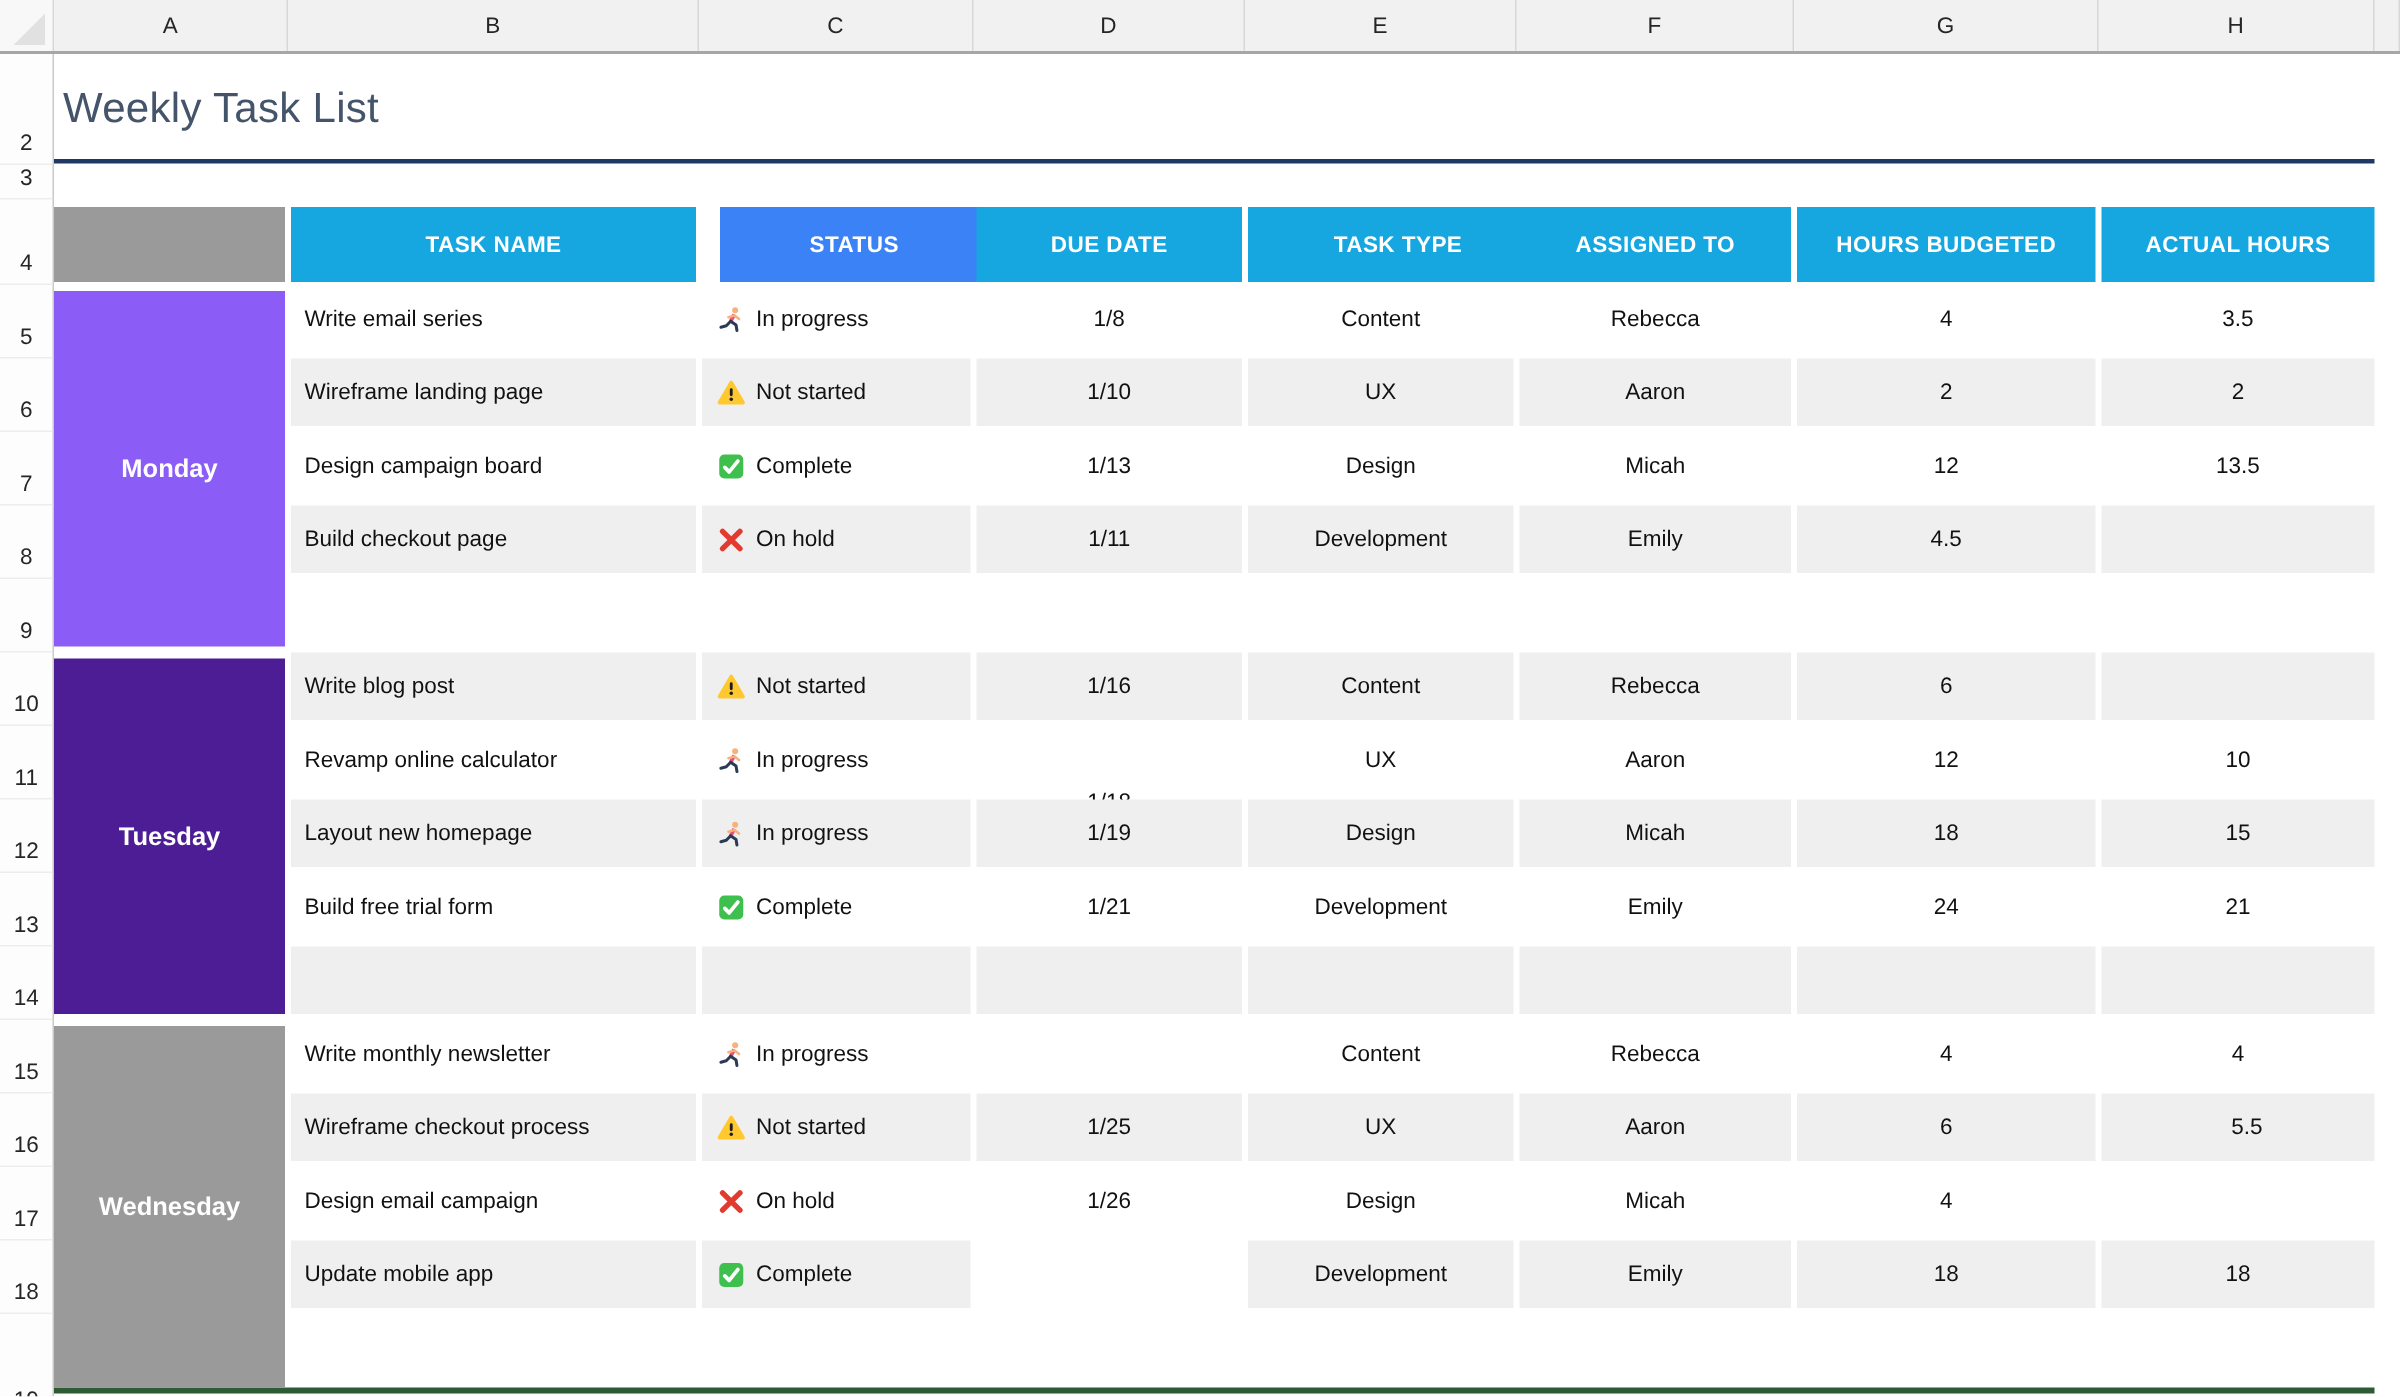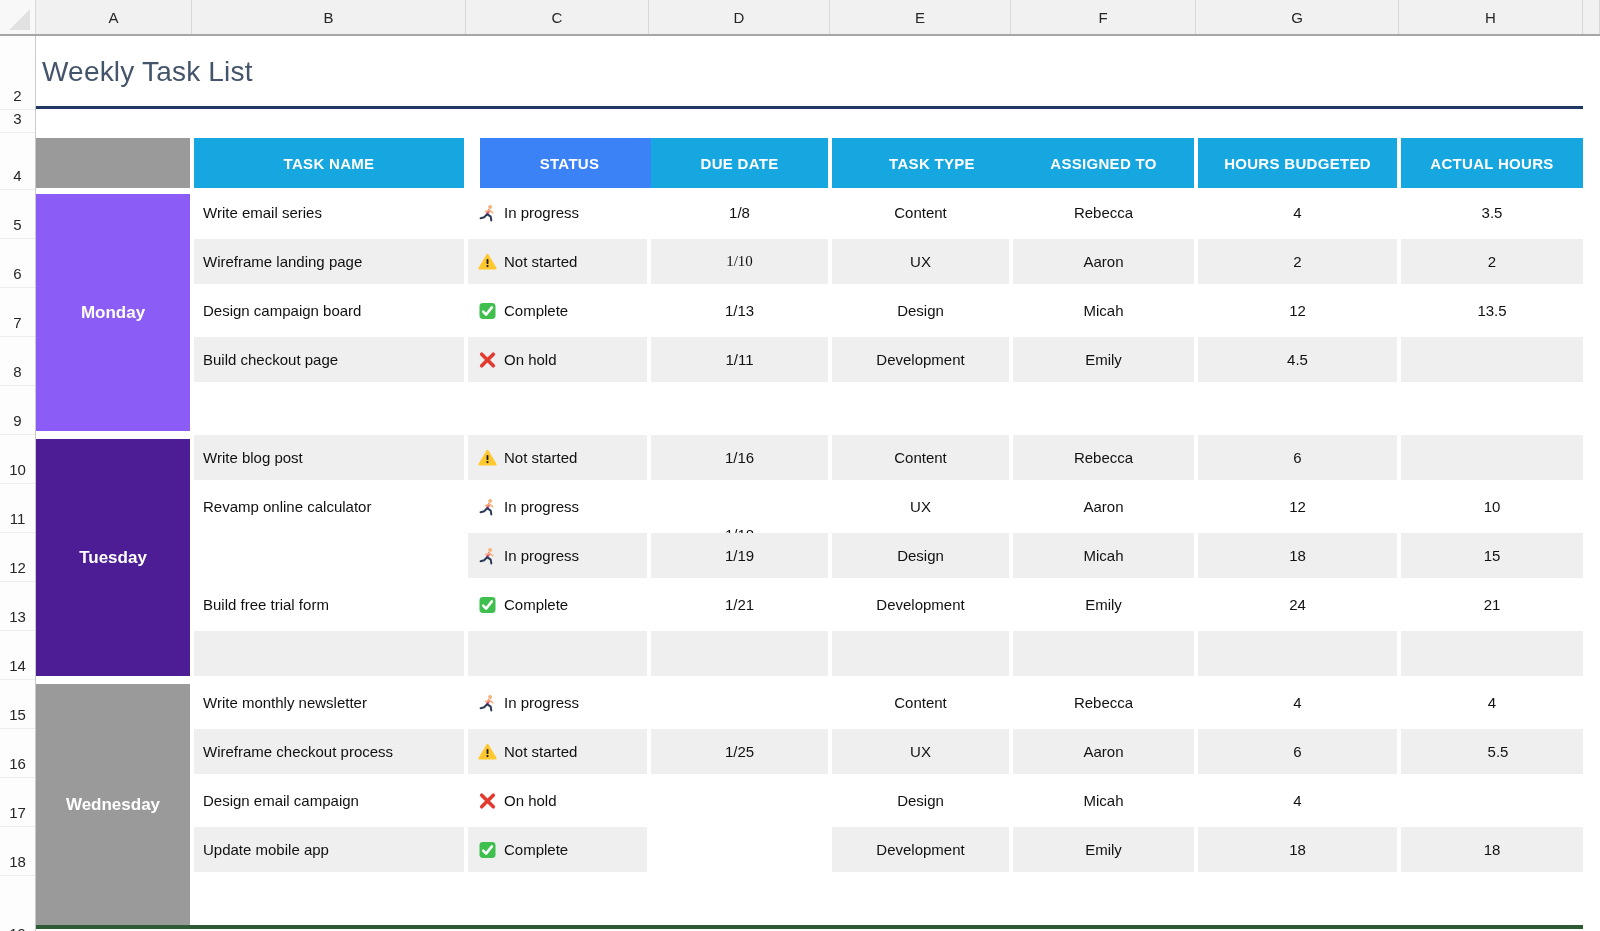--- a/index.html
+++ b/index.html
@@ -116,21 +116,21 @@
     <div class="bcell status" style="left: 468px; top: 239px; width: 179px; background: rgb(239, 239, 239);">
       <span class="sicon">
         <svg width="19" height="18" viewBox="0 0 19 18">
    <path d="M9.5 2 L17.4 15.4 L1.6 15.4 Z" fill="#ffc82e" stroke="#ffc82e" stroke-width="2.4" stroke-linejoin="round"></path>
    <rect x="8.55" y="5.9" width="1.9" height="5.2" rx="0.95" fill="#1d1d1d"></rect>
    <circle cx="9.5" cy="13.1" r="1.15" fill="#1d1d1d"></circle>
  </svg>
       </span>
       <span>Not started</span>
     </div>
-    <div class="bcell center" style="left: 651px; top: 239px; width: 177px; background: rgb(239, 239, 239); font-family: Liberation Serif, serif;">1/10</div>
+    <div class="bcell center" style="left: 651px; top: 239px; width: 177px; background: rgb(239, 239, 239);">1/10</div>
     <div class="bcell center" style="left: 832px; top: 239px; width: 177px; background: rgb(239, 239, 239);">UX</div>
     <div class="bcell center" style="left: 1013px; top: 239px; width: 181px; background: rgb(239, 239, 239);">Aaron</div>
     <div class="bcell center" style="left: 1198px; top: 239px; width: 199px; background: rgb(239, 239, 239);">2</div>
     <div class="bcell center" style="left: 1401px; top: 239px; width: 182px; background: rgb(239, 239, 239);">2</div>
     <div class="bcell left" style="left: 194px; top: 288px; width: 270px;">Design campaign board</div>
     <div class="bcell status" style="left: 468px; top: 288px; width: 179px;">
       <span class="sicon">
         <svg width="19" height="18" viewBox="0 0 19 18">
    <rect x="1.5" y="1" width="16" height="16" rx="3.4" fill="#3fbf4e"></rect>
    <path d="M5.2 9.6 L8.1 12.6 L13.9 5.4" stroke="#fff" stroke-width="2.5" fill="none" stroke-linecap="round" stroke-linejoin="round"></path>
@@ -190,20 +190,21 @@
    <path d="M9.1 10.2 L12.7 12.6 L13.3 16.4 M9.1 10.2 L6.2 13.2 L2.6 14.2" stroke="#2c3a55" stroke-width="2" fill="none" stroke-linecap="round" stroke-linejoin="round"></path>
  </svg>
       </span>
       <span>In progress</span>
     </div>
     <div class="bcell center" style="left: 651px; top: 512px; width: 177px;">1/18</div>
     <div class="bcell center" style="left: 832px; top: 484px; width: 177px;">UX</div>
     <div class="bcell center" style="left: 1013px; top: 484px; width: 181px;">Aaron</div>
     <div class="bcell center" style="left: 1198px; top: 484px; width: 199px;">12</div>
     <div class="bcell center" style="left: 1401px; top: 484px; width: 182px;">10</div>
+    <div class="bcell left" style="left: 194px; top: 533px; width: 270px; background: rgb(239, 239, 239);">Layout new homepage</div>
     <div class="bcell status" style="left: 468px; top: 533px; width: 179px; background: rgb(239, 239, 239);">
       <span class="sicon">
         <svg width="19" height="18" viewBox="0 0 19 18">
    <circle cx="12.1" cy="2.9" r="2" fill="#f7b27c"></circle>
    <path d="M11.5 5.6 L9.1 10.2" stroke="#e8507a" stroke-width="2.6" fill="none"></path>
    <path d="M11.7 6.4 L14.7 8.7 M10.7 6.6 L7.6 7.5" stroke="#f7b27c" stroke-width="1.7" fill="none" stroke-linecap="round"></path>
    <path d="M9.1 10.2 L12.7 12.6 L13.3 16.4 M9.1 10.2 L6.2 13.2 L2.6 14.2" stroke="#2c3a55" stroke-width="2" fill="none" stroke-linecap="round" stroke-linejoin="round"></path>
  </svg>
       </span>
       <span>In progress</span>
@@ -269,20 +270,21 @@
     <div class="bcell center" style="left: 1401px; top: 729px; width: 182px; background: rgb(239, 239, 239); padding-left: 12px;">5.5</div>
     <div class="bcell left" style="left: 194px; top: 778px; width: 270px;">Design email campaign</div>
     <div class="bcell status" style="left: 468px; top: 778px; width: 179px;">
       <span class="sicon">
         <svg width="19" height="18" viewBox="0 0 19 18">
    <path d="M3.7 3.2 L15.3 14.8 M15.3 3.2 L3.7 14.8" stroke="#e23a2e" stroke-width="3.6" stroke-linecap="round"></path>
  </svg>
       </span>
       <span>On hold</span>
     </div>
+    <div class="bcell center" style="left: 651px; top: 778px; width: 177px;">1/26</div>
     <div class="bcell center" style="left: 832px; top: 778px; width: 177px;">Design</div>
     <div class="bcell center" style="left: 1013px; top: 778px; width: 181px;">Micah</div>
     <div class="bcell center" style="left: 1198px; top: 778px; width: 199px;">4</div>
     <div class="bcell center" style="left: 1401px; top: 778px; width: 182px;"></div>
     <div class="bcell left" style="left: 194px; top: 827px; width: 270px; background: rgb(239, 239, 239);">Update mobile app</div>
     <div class="bcell status" style="left: 468px; top: 827px; width: 179px; background: rgb(239, 239, 239);">
       <span class="sicon">
         <svg width="19" height="18" viewBox="0 0 19 18">
    <rect x="1.5" y="1" width="16" height="16" rx="3.4" fill="#3fbf4e"></rect>
    <path d="M5.2 9.6 L8.1 12.6 L13.9 5.4" stroke="#fff" stroke-width="2.5" fill="none" stroke-linecap="round" stroke-linejoin="round"></path>

